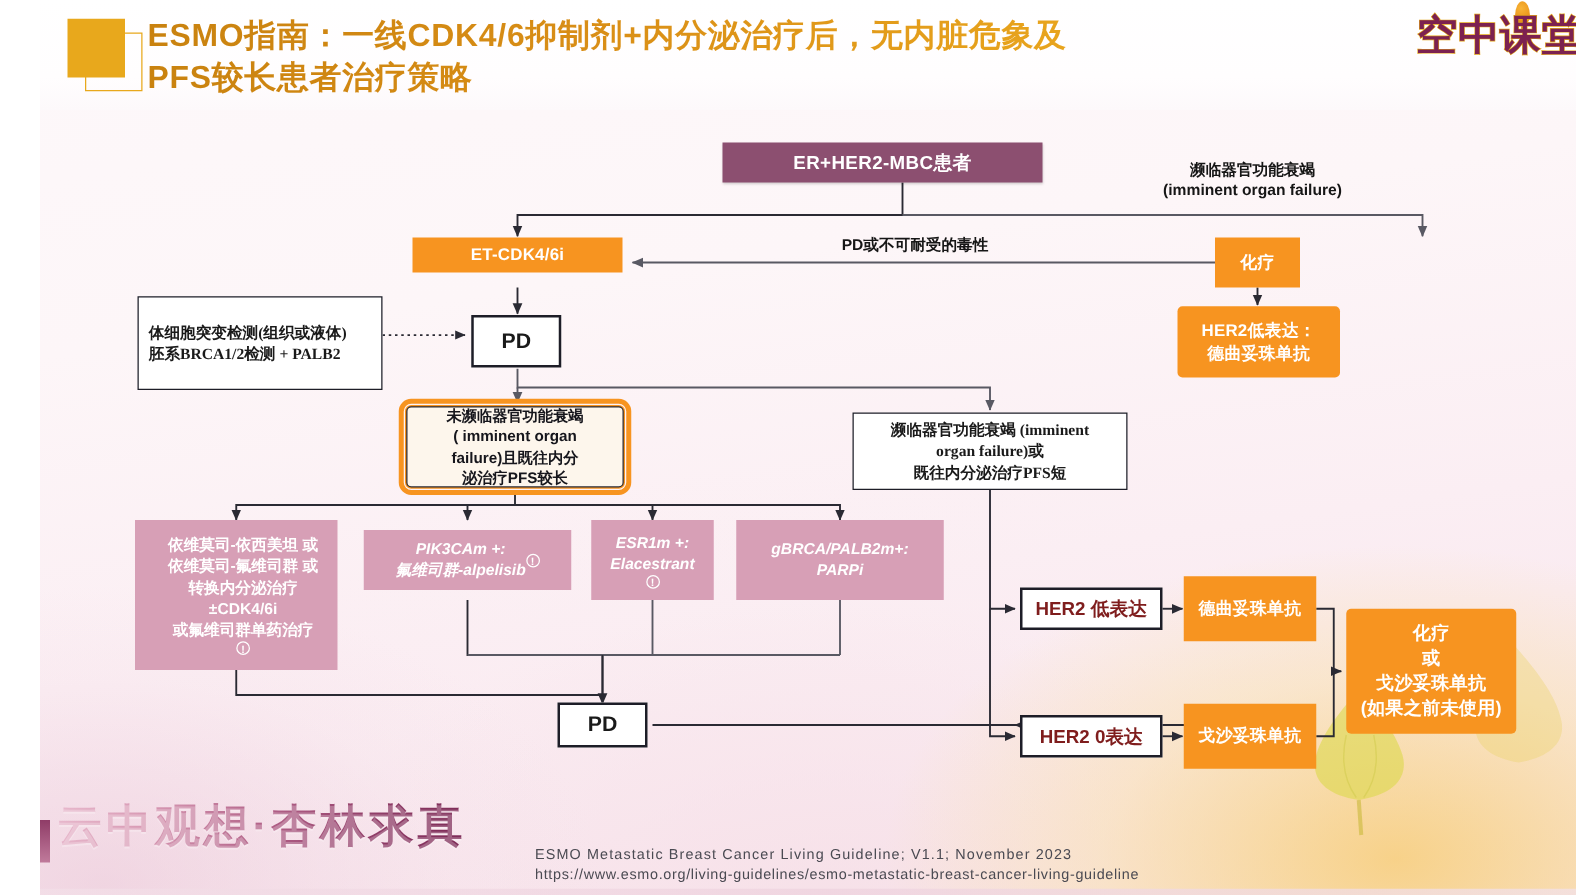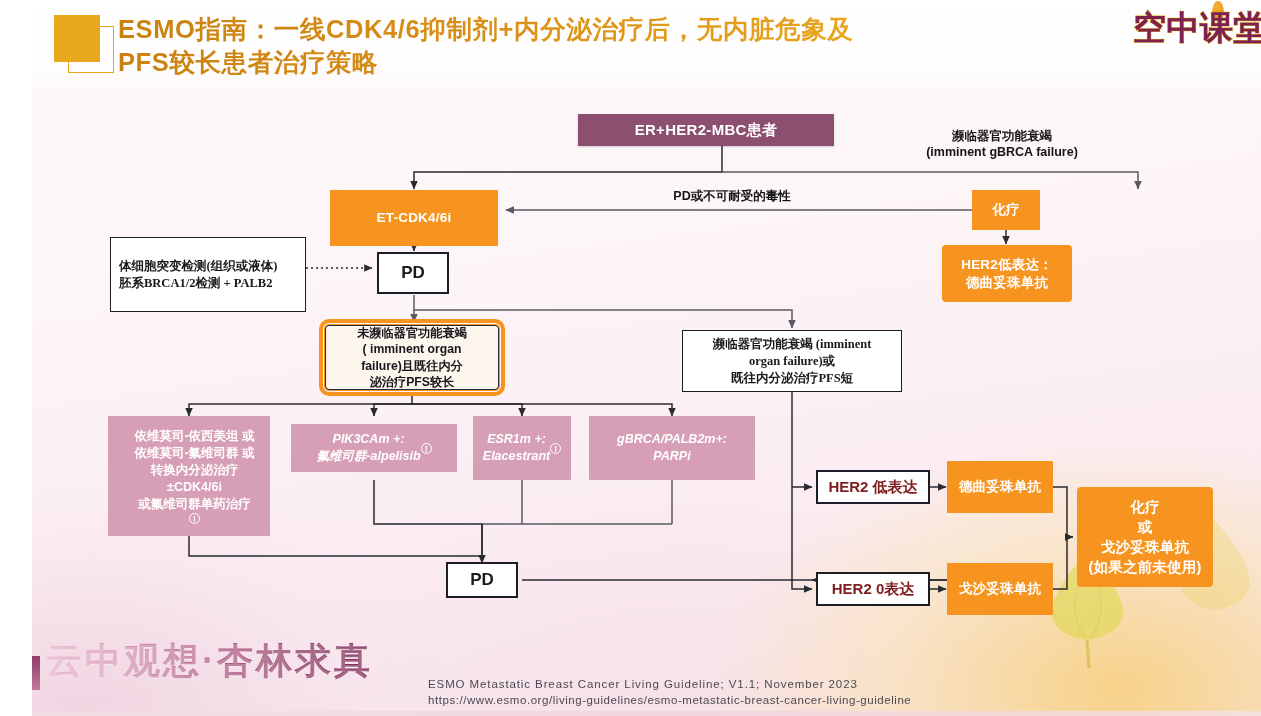--- a/index.html
+++ b/index.html
@@ -244,26 +244,26 @@
         <path d="M896,487 L914,487" marker-end="url(#ah)"></path>
 
         <path d="M896,589 L914,589" marker-end="url(#ah)"></path>
 
         <path d="M1021,487 L1035,487 L1035,537 L1041,537" marker-end="url(#ah)"></path>
         <path d="M1021,589 L1035,589 L1035,537"></path>
       </g>
     </svg>
 
     <div class="lbl" style="left:870px; top:128px; width:200px;">濒临器官功能衰竭
-(imminent gBRCA failure)</div>
+(imminent organ failure)</div>
     <div class="lbl" style="left:570px; top:188px; width:260px;">PD或不可耐受的毒性</div>
 
     <div class="node n-root" style="left:546px; top:114px; width:256px; height:32px;">ER+HER2-MBC患者</div>
 
-    <div class="node n-orange" style="left:298px; top:190px; width:168px; height:56px;">ET-CDK4/6i</div>
+    <div class="node n-orange" style="left:298px; top:190px; width:168px; height:28px;">ET-CDK4/6i</div>
 
     <div class="node n-orange" style="left:940px; top:190px; width:68px; height:40px;">化疗</div>
 
     <div class="node n-orange rounded" style="left:910px; top:245px; width:130px; height:57px;">HER2低表达：
 德曲妥珠单抗</div>
 
     <div class="node n-white" style="left:78px; top:237px; width:196px; height:75px; font-weight:bold; padding:0 8px; text-align:left; justify-content:flex-start;">
       <span>体细胞突变检测(组织或液体)
 胚系BRCA1/2检测 + PALB2</span>
     </div>
@@ -287,21 +287,21 @@
 或氟维司群单药治疗</span>
       <span class="warn">!</span>
     </div>
 
     <div class="node n-pink" style="left:259px; top:424px; width:166px; height:48px; flex-direction:row;">
       <span class="ital">PIK3CAm +:
 氟维司群-alpelisib</span>
       <span class="warn">!</span>
     </div>
 
-    <div class="node n-pink" style="left:441px; top:416px; width:98px; height:64px; flex-direction:row;">
+    <div class="node n-pink" style="left:441px; top:416px; width:98px; height:64px; flex-direction:column;">
       <span class="ital">ESR1m +:
 Elacestrant</span>
       <span class="warn">!</span>
     </div>
 
     <div class="node n-pink" style="left:557px; top:416px; width:166px; height:64px; flex-direction:column;">
       <span class="ital">gBRCA/PALB2m+:
 PARPi</span>
     </div>
 

